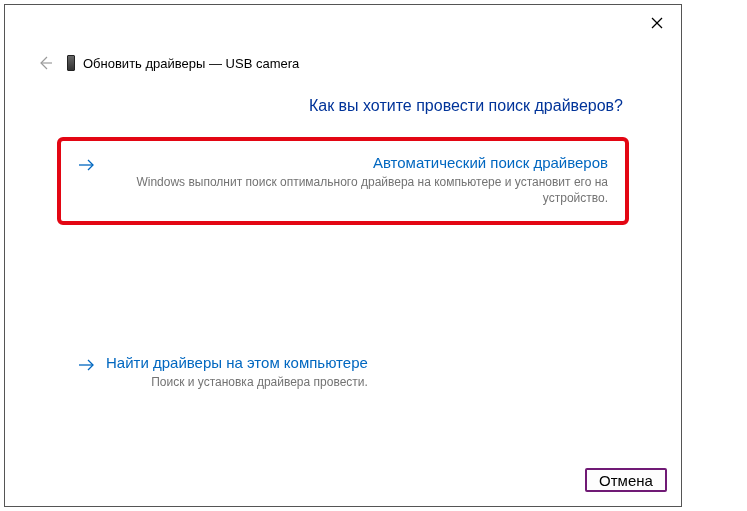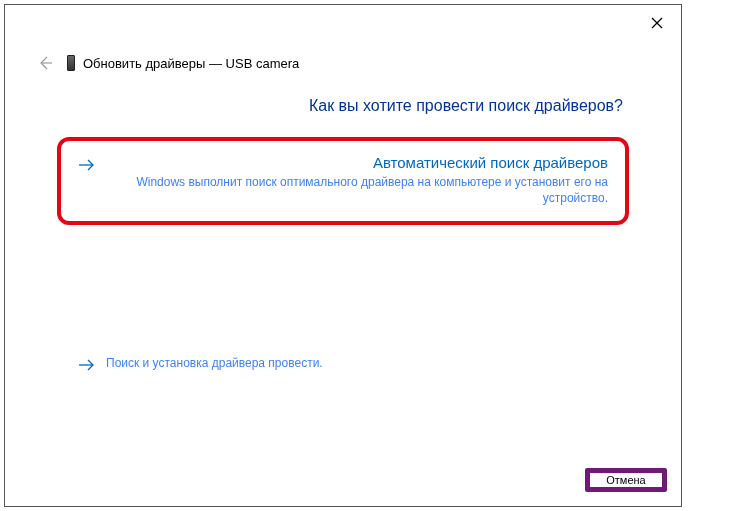--- a/index.html
+++ b/index.html
@@ -86,48 +86,48 @@
     flex-shrink: 0;
     margin-top: 2px;
   }
   .opt-title {
     font-size: 15px;
     color: #0067c0;
     line-height: 1.25;
   }
   .opt-desc {
     font-size: 12px;
-    color: #3b82f6;
+    color: #737373;
     margin-top: 1px;
     line-height: 1.35;
   }
   .highlight-wrap {
     border: 4px solid #e30613;
-    border-radius: 12px;
+    border-radius: 6px;
     padding: 2px 2px;
     margin: -4px -6px 8px -6px;
   }
   .option.auto {
     margin-bottom: 0;
   }
   .option.manual {
     margin-top: 118px;
   }
   .footer {
     display: flex;
     justify-content: flex-end;
     padding: 10px 14px 14px 0;
   }
   .cancel-btn {
     min-width: 82px;
     height: 24px;
-    font-size: 11px;
+    font-size: 15px;
     font-family: inherit;
     background: #fdfdfd;
-    border: 5px solid #701a75;
+    border: 2px solid #701a75;
     border-radius: 2px;
     cursor: pointer;
     padding: 0 12px;
   }
 </style>
 </head>
 <body>
 
 <div class="window">
 
@@ -167,20 +167,21 @@
       </div>
     </div>
 
     <div class="option manual">
       <div class="opt-row">
         <svg class="arrow-right" width="18" height="18" viewBox="0 0 18 18">
           <line x1="1" y1="9" x2="15" y2="9" stroke="#0067c0" stroke-width="1.3"></line>
           <path d="M10 4 L15 9 L10 14" fill="none" stroke="#0067c0" stroke-width="1.3"></path>
         </svg>
         <div>
+          <div class="opt-title">Найти драйверы на этом компьютере</div>
           <div class="opt-desc">Поиск и установка драйвера провести.</div>
         </div>
       </div>
     </div>
   </div>
 
   <div class="footer">
     <button class="cancel-btn">Отмена</button>
   </div>
 

